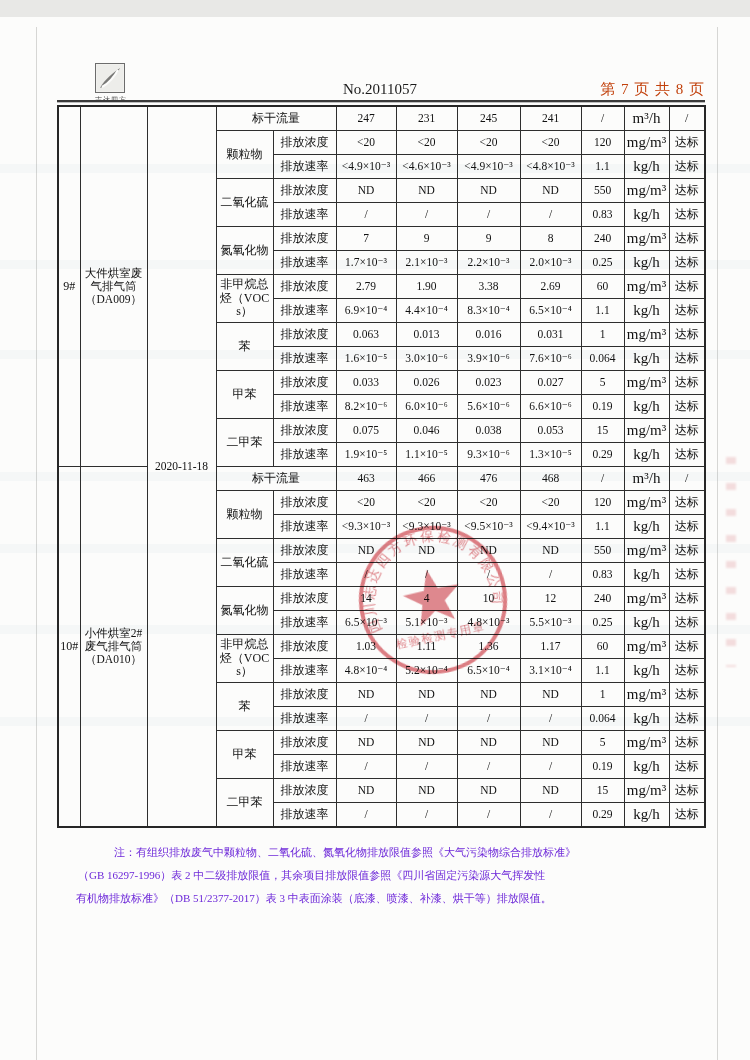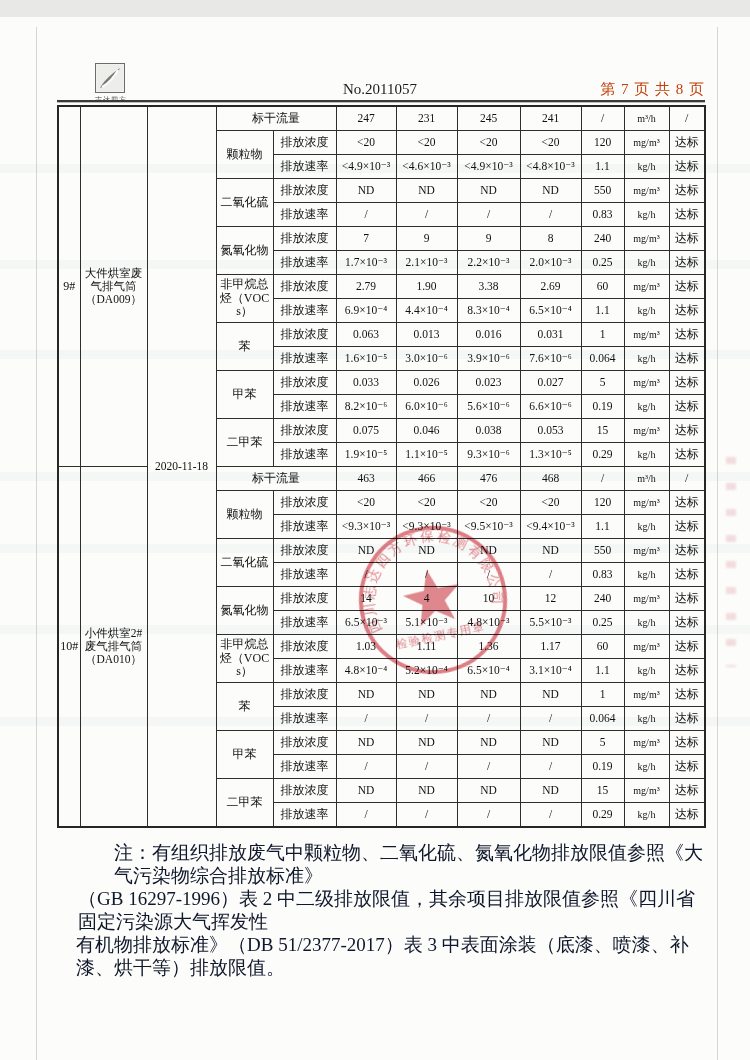--- a/index.html
+++ b/index.html
@@ -51,26 +51,26 @@
     font-size:11.5px;color:#111;
   }
   table.emissions td{
     border:1px solid #2e2e2e;text-align:center;vertical-align:middle;
     padding:0 1px;height:23px;line-height:1.12;overflow:hidden;
     word-break:break-all;
   }
   table.emissions{border:2px solid #262626;}
   td.lbl{font-size:12px;}
   td.src{font-size:11.5px;}
-  td.unit{font-size:10px;}
+  td.unit{font-size:15px;}
 
   
   .footnote{
     position:absolute;left:76px;top:824px;width:628px;
-    font-size:19px;line-height:23px;color:#0f172a;
+    font-size:11px;line-height:23px;color:#6d28d9;
   }
   .footnote .l1{padding-left:38px;}
   .footnote .l2{padding-left:2px;}
 
   
   .stamp{
     position:absolute;left:348px;top:498px;width:170px;height:170px;
     transform:rotate(-12deg);filter:blur(0.35px);pointer-events:none;
     mix-blend-mode:multiply;
   }

